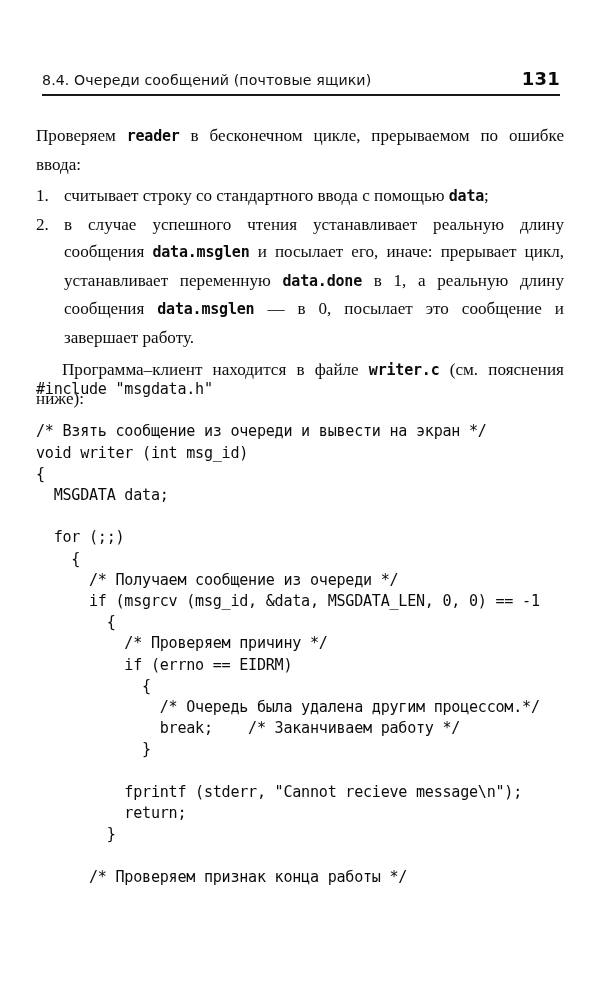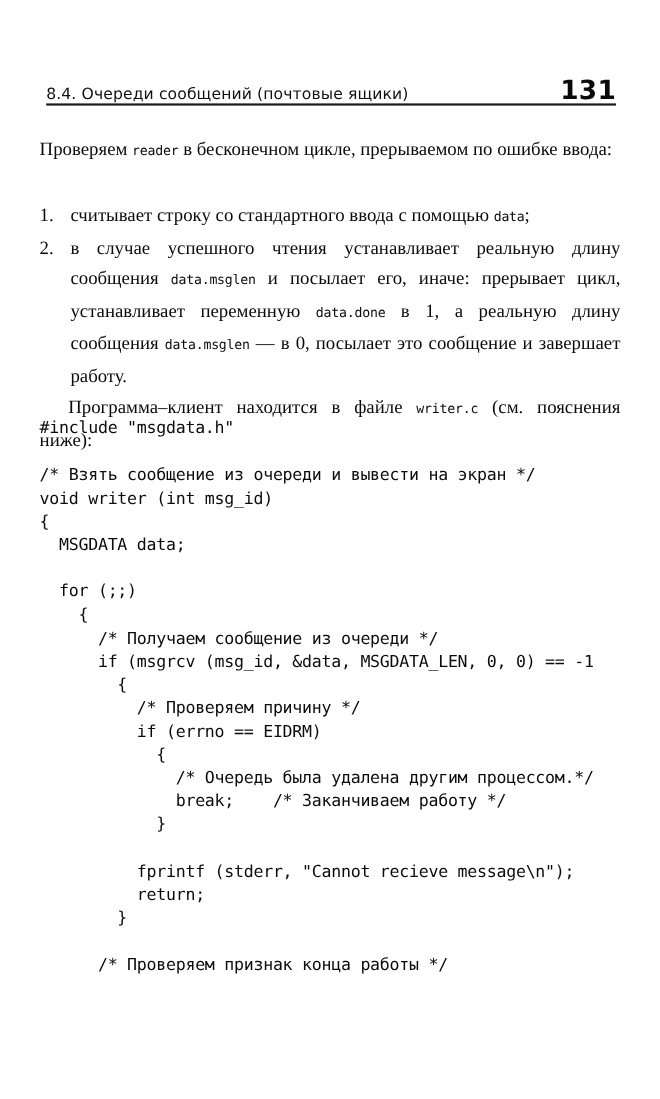--- a/index.html
+++ b/index.html
@@ -32,21 +32,21 @@
   .head-title {
     font-family: "DejaVu Sans", "Liberation Sans", sans-serif;
     font-size: 14.2px;
     letter-spacing: 0.1px;
     color: #101010;
     white-space: nowrap;
   }
 
   .head-folio {
     font-family: "DejaVu Sans", "Liberation Sans", sans-serif;
-    font-size: 24px;
+    font-size: 18px;
     font-weight: 700;
     color: #0a0a0a;
     letter-spacing: 0.2px;
   }
 
   .head-rule {
     position: absolute;
     left: 42px;
     width: 518px;
     top: 94px;
@@ -65,22 +65,22 @@
     margin: 0;
     font-size: 17.1px;
     line-height: 27.5px;
     text-align: justify;
     text-align-last: left;
     hyphens: manual;
   }
 
   .mono {
     font-family: "DejaVu Sans Mono", "Liberation Mono", monospace;
-    font-size: 12px;
-    font-weight: 400;
+    font-size: 15px;
+    font-weight: 700;
     letter-spacing: -0.2px;
   }
 
   
   ol.numlist {
     margin: 0;
     padding: 0;
     list-style: none;
   }
 

